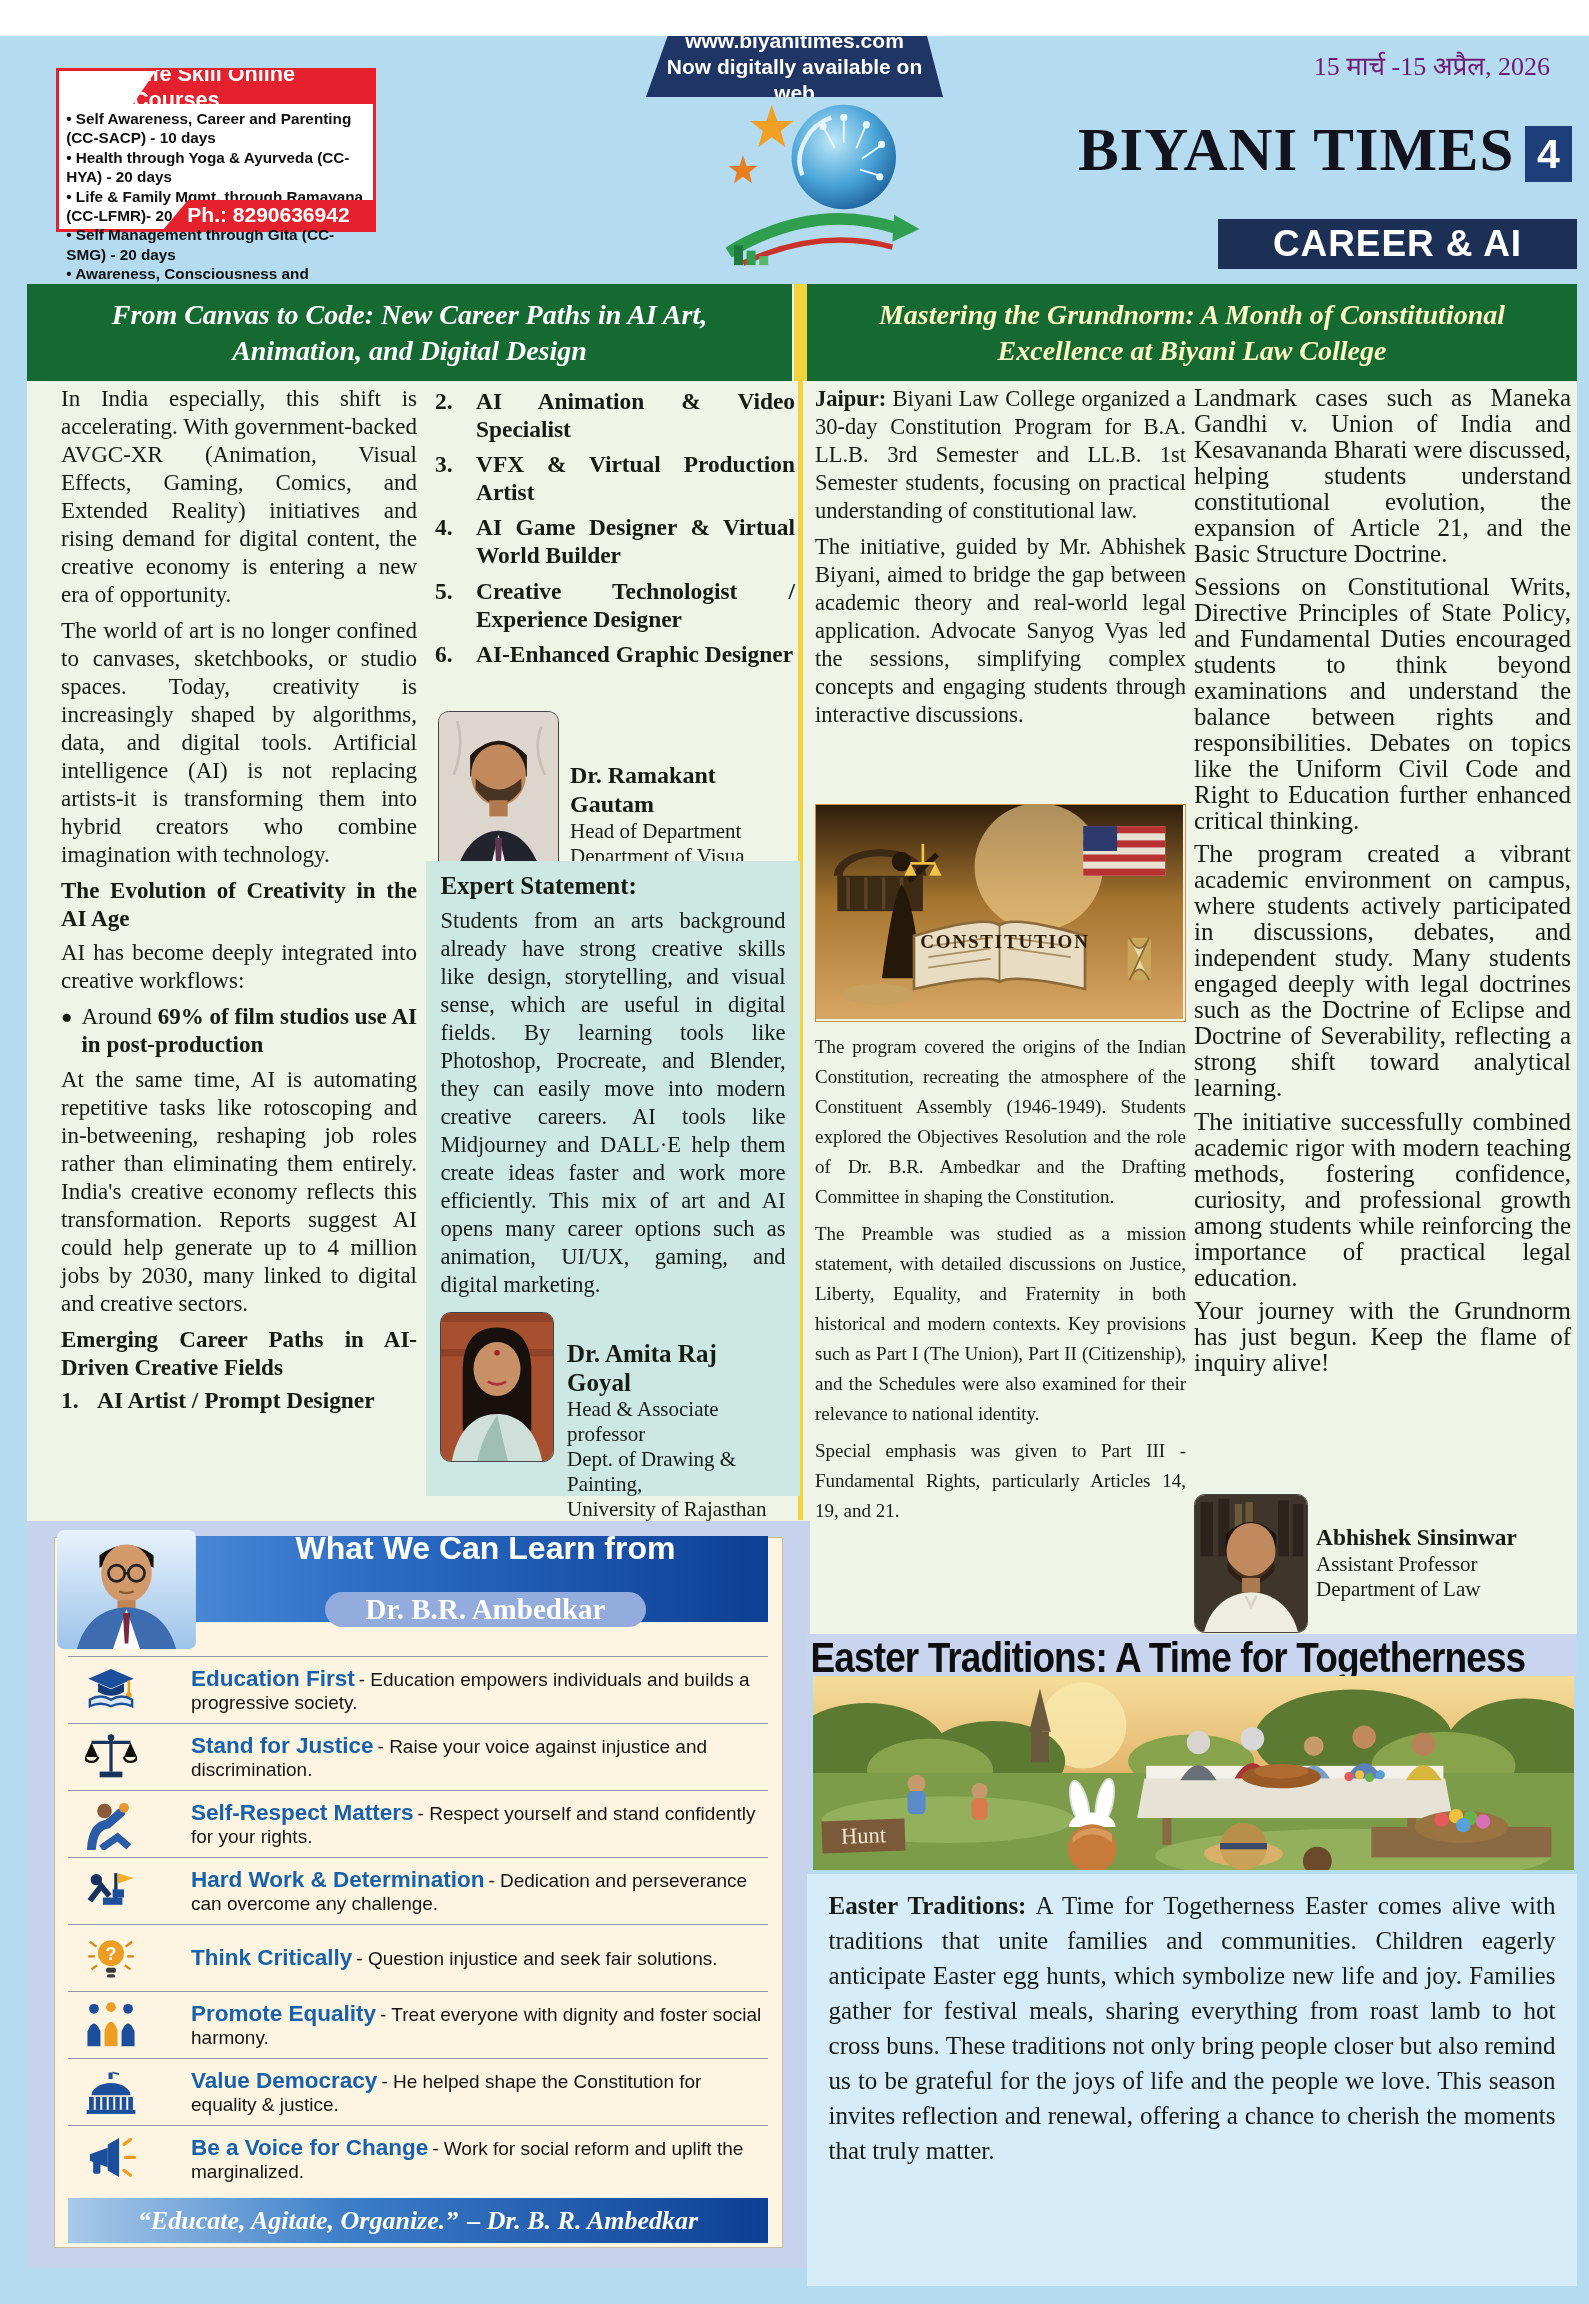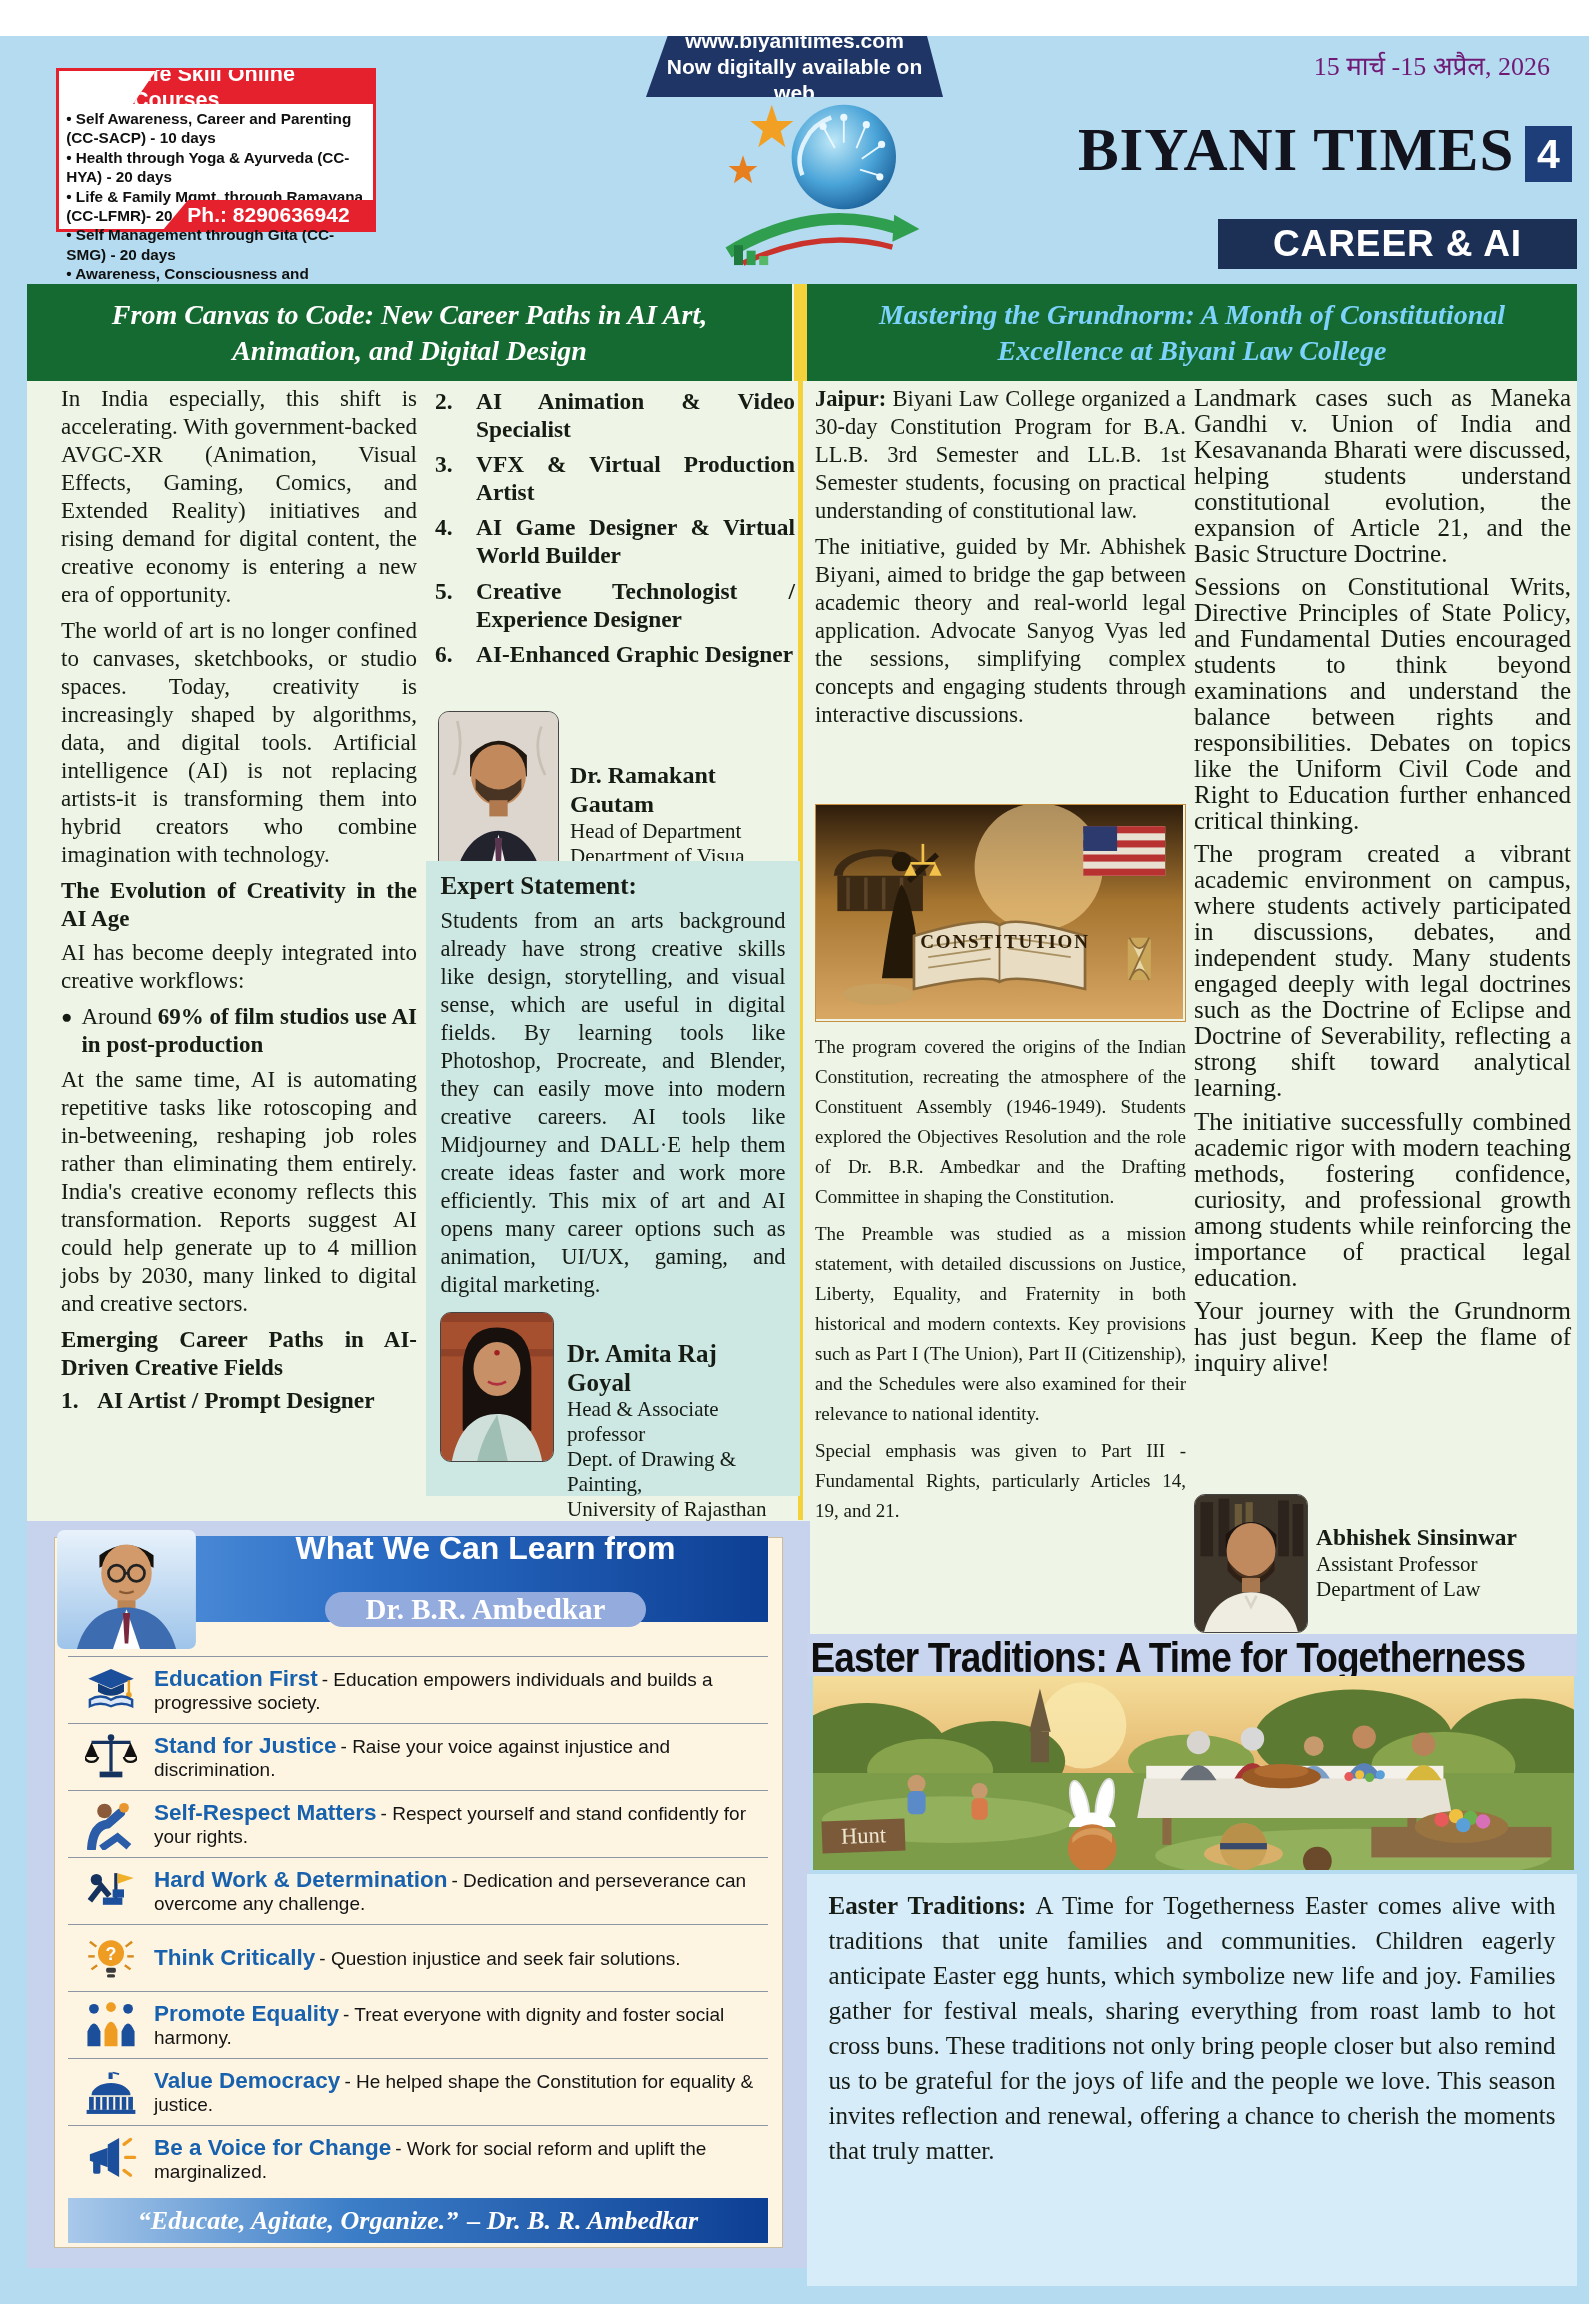--- a/index.html
+++ b/index.html
@@ -36,21 +36,21 @@
   
   .bodyA{left:27px;top:284px;width:1550px;height:1238px;background:#eef4e6;}
   .bodyB{left:807px;top:1521px;width:770px;height:115px;background:#eef4e6;}
   .div-wide{left:794px;top:284px;width:13.5px;height:97px;background:#f3d23c;}
   .div-thin{left:798px;top:381px;width:5.4px;height:1139px;background:#f3d23c;}
 
   .ghl,.ghr{height:97px;background:#156a31;display:flex;align-items:center;justify-content:center;text-align:center;
             font-weight:bold;font-style:italic;font-size:28px;line-height:36px;font-family:"Liberation Serif",serif;}
   .ghl{left:27px;top:284px;width:765px;color:#ffffff;}
   .ghl .in{max-width:711px;}
-  .ghr{left:807px;top:284px;width:770px;color:#7dd3fc;}
+  .ghr{left:807px;top:284px;width:770px;color:#fef9c3;}
   .ghr .in{max-width:675px;}
 
   
   .col{ text-align:justify;}
   .col p{margin:0 0 8px 0;}
   .bh{font-weight:bold;}
   .col1{left:61px;top:385px;width:356px;font-size:23px;line-height:28px;}
   .col1 .bh{margin:1.8px 0 6.3px 0;}
   .bul{display:flex;margin:0 0 6.3px 0;}
   .bul::before{content:"●";flex:none;margin-right:9px;font-size:19px;line-height:28px;}
@@ -83,21 +83,21 @@
 
   
   .amb-outer{left:27px;top:1521px;width:783px;height:747px;background:#c7d2ed;}
   .amb-inner{left:54px;top:1537px;width:729px;height:711px;background:#fdf5e1;border:0.9px solid #c9bd9d;box-sizing:border-box;}
   .amb-band{left:68px;top:1536px;width:700px;height:86px;background:linear-gradient(90deg,#5b9ae0 0%,#2a6cc4 45%,#0d3f94 100%);
             display:flex;flex-direction:column;align-items:center;justify-content:center;padding-left:135px;box-sizing:border-box;gap:24px;}
   .amb-t1{color:#fff;font-family:"Liberation Sans",sans-serif;font-weight:bold;font-size:32px;line-height:34px;}
   .amb-pill{margin-top:3.6px;background:#93abdd;border-radius:23.4px;padding:0.9px 41px;color:#fff;
             font-family:"Liberation Serif",serif;font-weight:bold;font-size:29px;}
   .amb-rows{left:68px;top:1656px;width:700px;font-family:"Liberation Sans",sans-serif;}
-  .arow{display:flex;align-items:center;height:66px;border-bottom:1.4px solid #8f96a3;}
+  .arow{display:flex;align-items:center;height:66px;border-bottom:1.4px solid #8f96a3;gap:37px;}
   .arow .aicon{flex:none;width:86px;display:flex;align-items:center;justify-content:center;}
   .arow .atxt{flex:1;padding-right:5.4px;}
   .atitle{color:#1761ae;font-weight:bold;font-size:22.5px;}
   .adesc{font-size:19px;color:#141414;}
   .amb-quote{left:68px;top:2198px;width:700px;height:45px;
              background:linear-gradient(90deg,#a9c9ea 0%,#3c7ec8 40%,#0d3f94 100%);
              display:flex;align-items:center;justify-content:center;gap:9px;color:#fff;
              font-style:italic;font-weight:bold;font-size:26px;font-family:"Liberation Serif",serif;}
 
   

